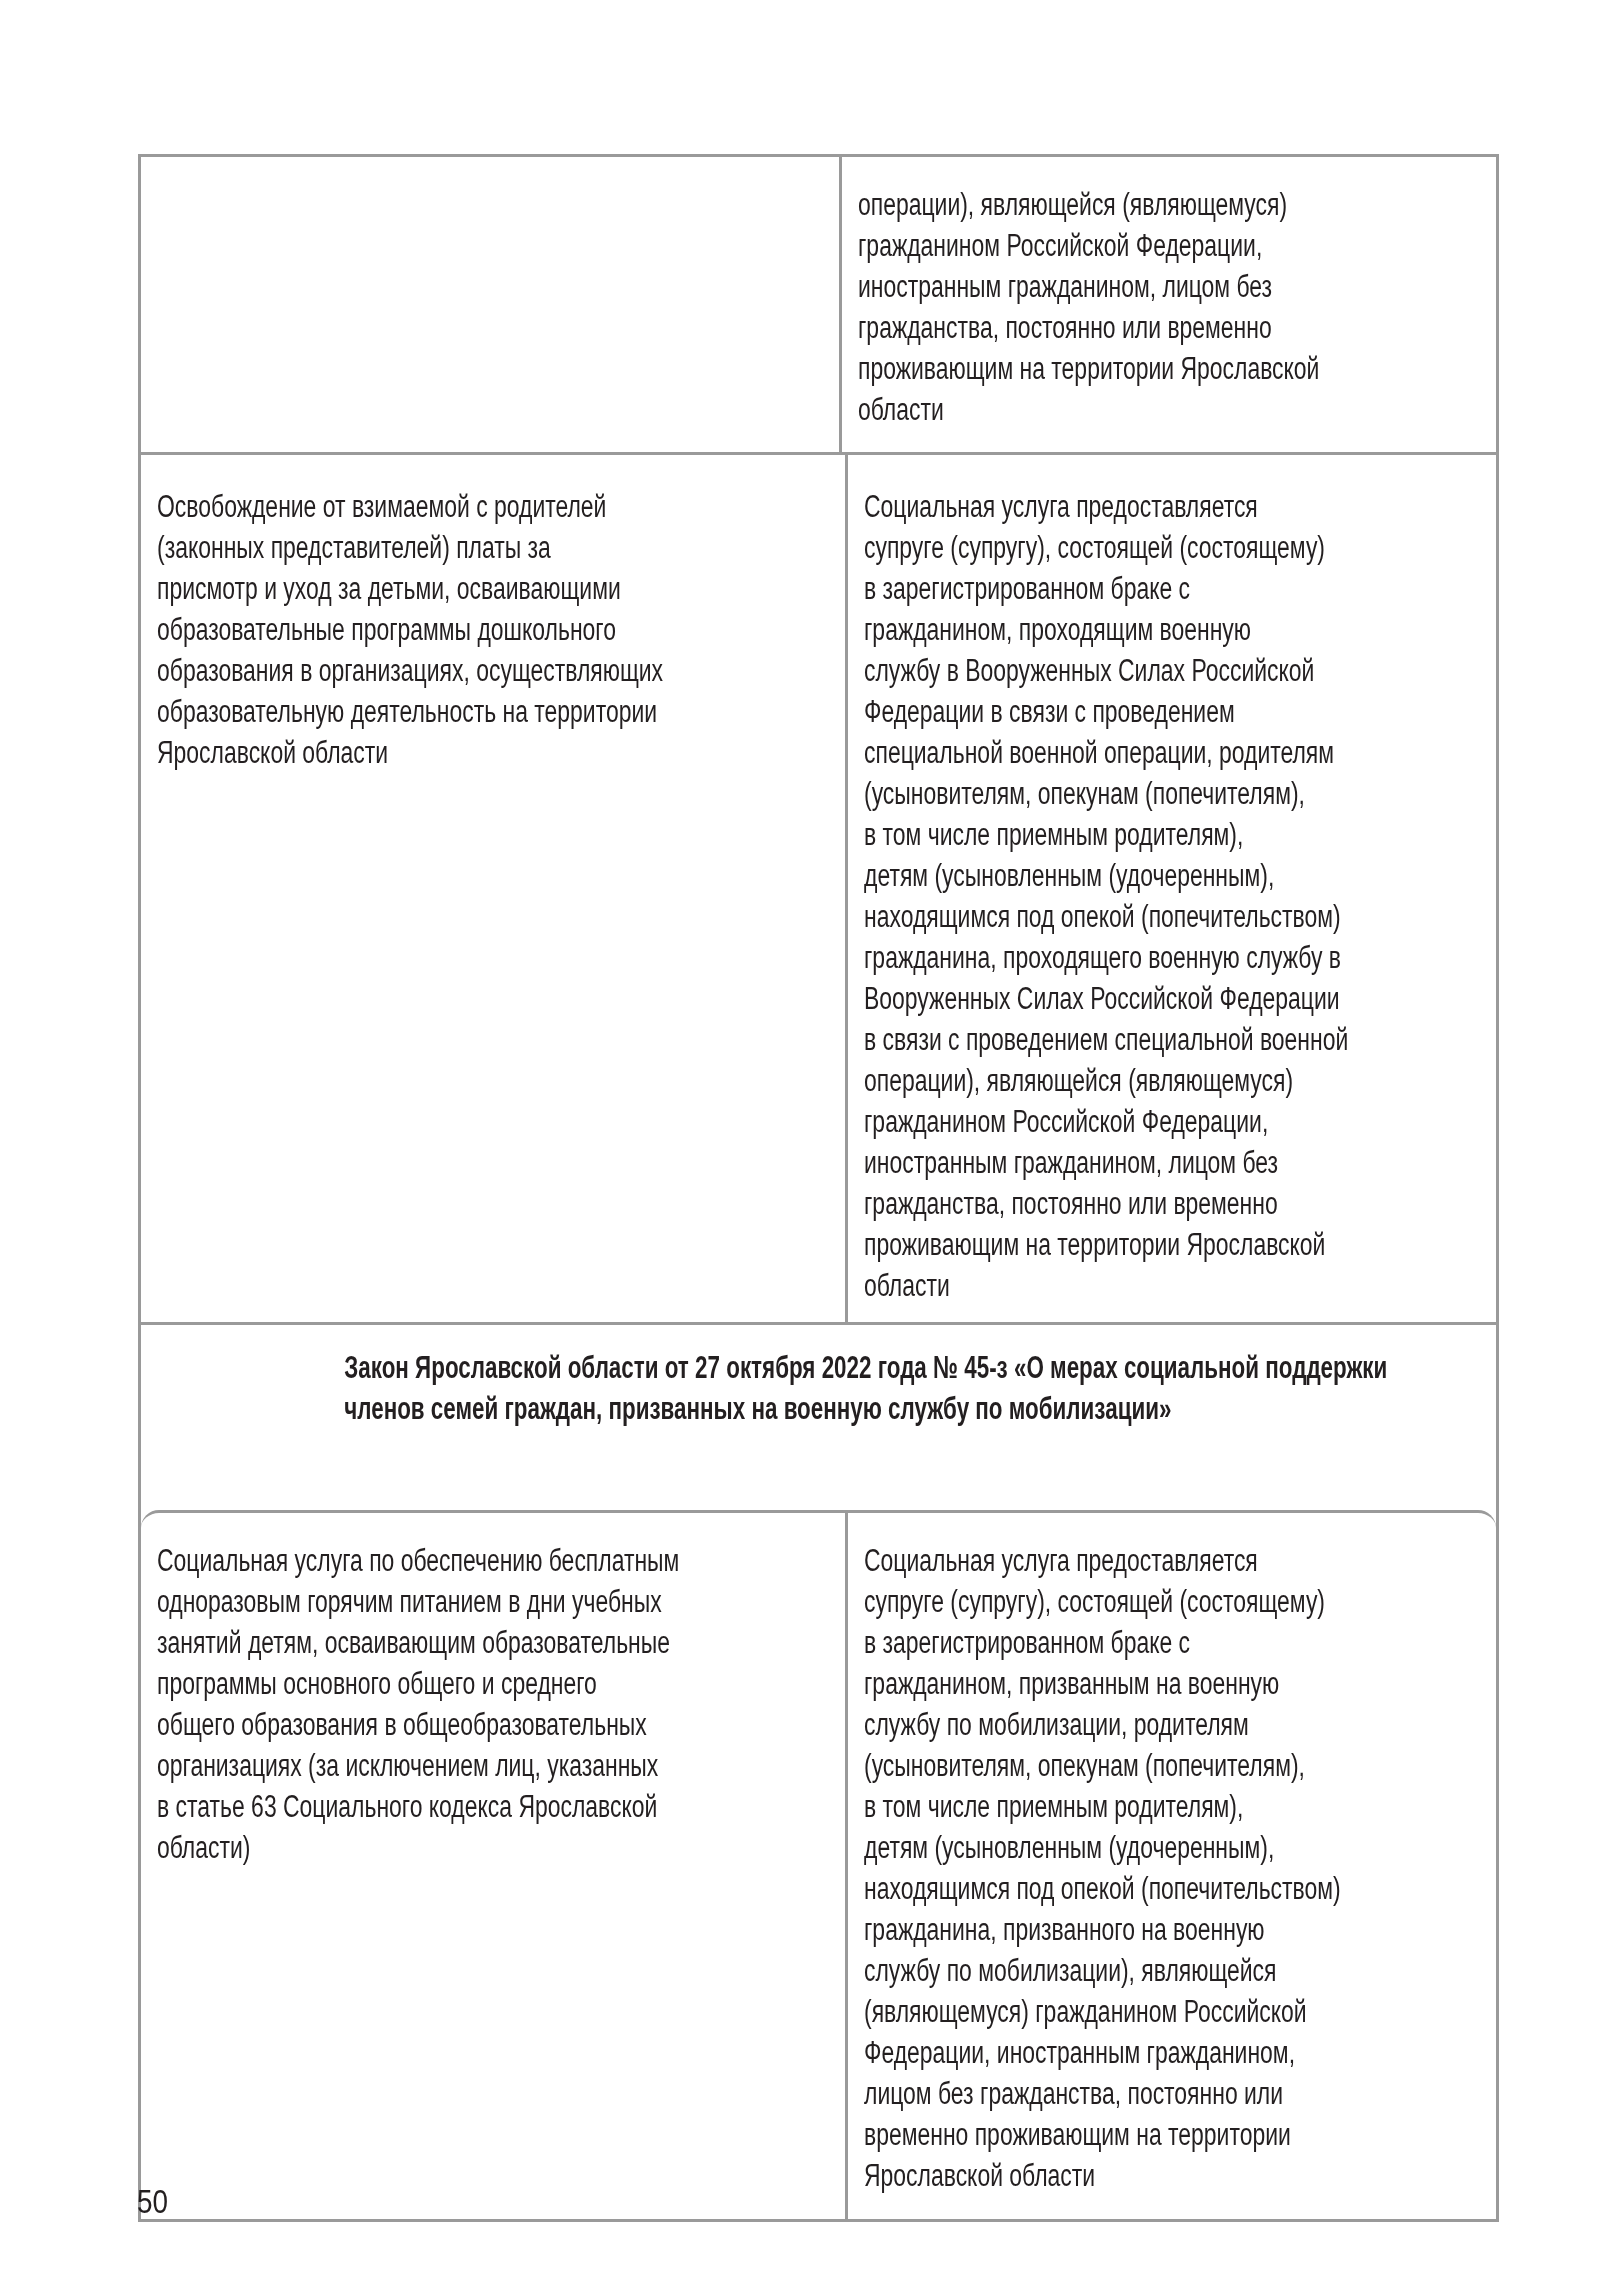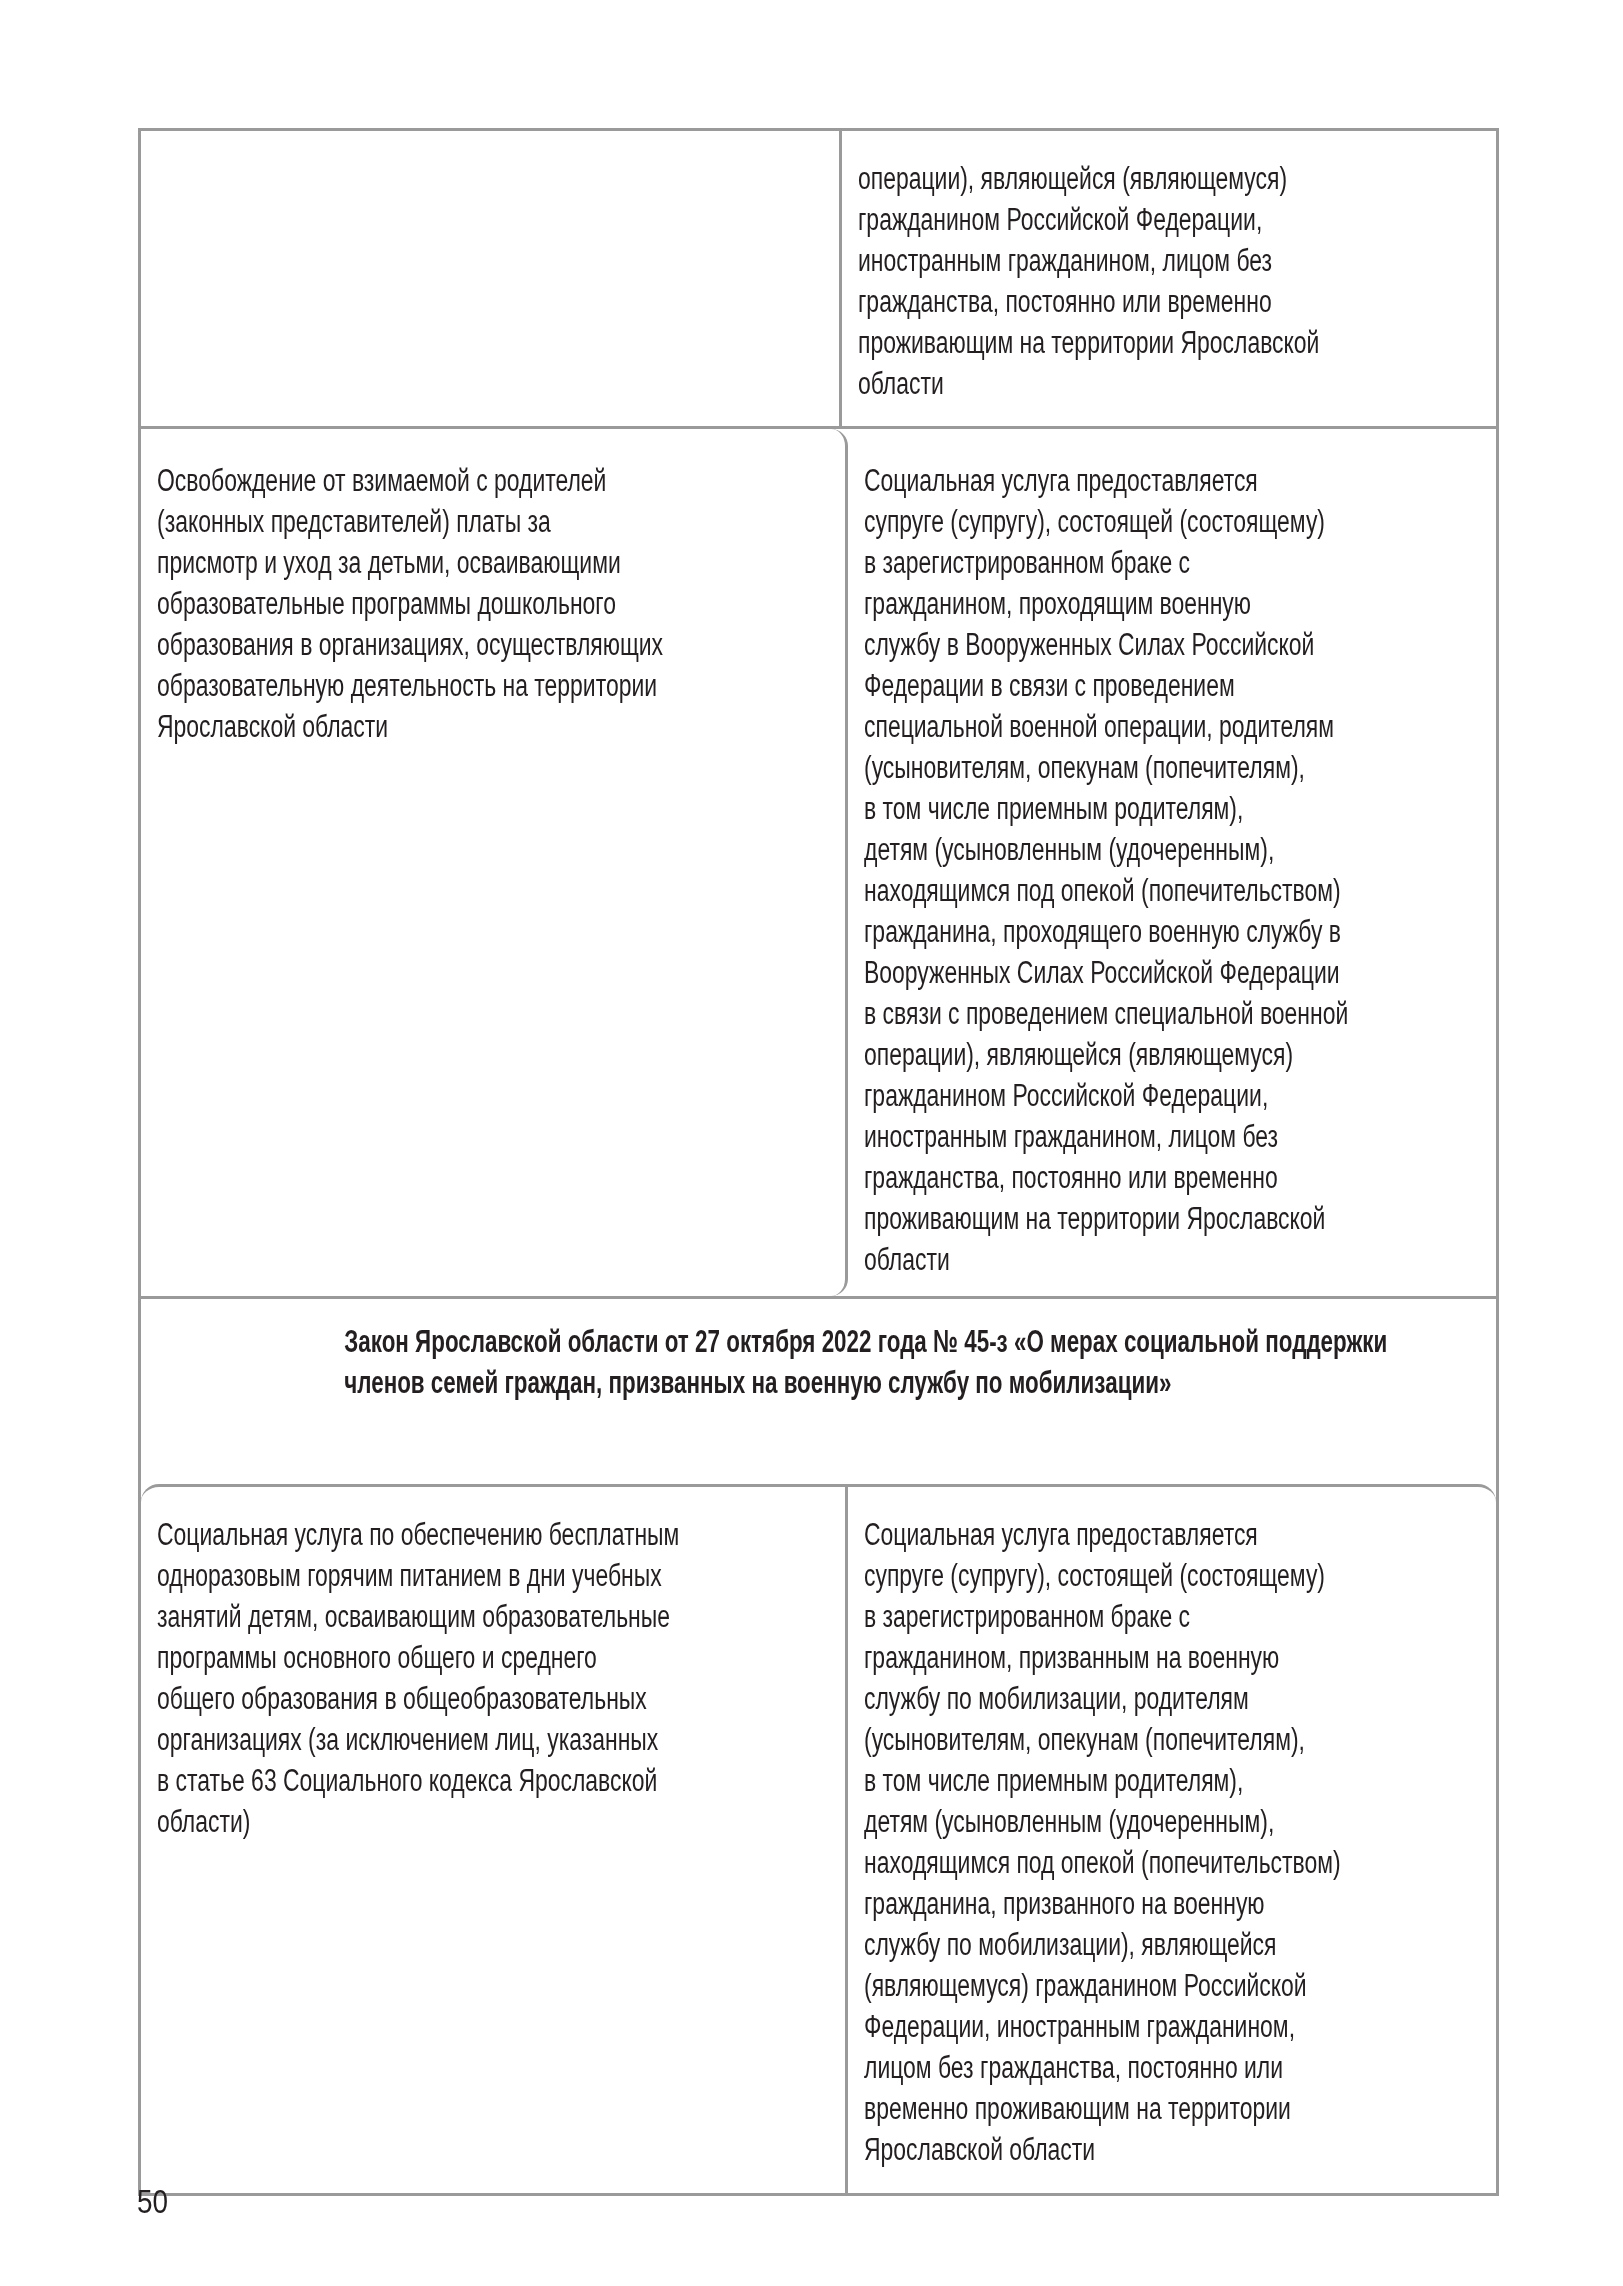--- a/index.html
+++ b/index.html
@@ -1,31 +1,31 @@
 <!DOCTYPE html>
 <html style="font-size:14.5px"><head>
   <meta charset="utf-8">
   <style>
     html, body { margin:0; padding:0; background:#ffffff; }
     body { width:1624px; height:2287px; position:relative; overflow:hidden;
            font-family:"Liberation Sans", sans-serif; color:#231f20; }
-    .table { position:absolute; left:138px; top:128px; width:1361px;
+    .table { position:absolute; left:138px; top:154px; width:1361px;
              border:3.6px solid #9a9a9a; box-sizing:border-box; }
     .row { display:flex; border-top:3.6px solid #9a9a9a; box-sizing:border-box; }
     .row.first { border-top:none; }
     .cell { box-sizing:border-box; padding:0 14.5px 0 16.3px; }
     .cell.left { width:707px; border-right:3.6px solid #9a9a9a; }
     .cell.right { flex:1; }
     .lines { margin:0; padding:0; }
     .line { display:block; font-size:31px; line-height:41px; white-space:nowrap;
             transform:scaleX(0.74); transform-origin:left center; letter-spacing:0px; }
     .row-a { height:295px; }
     .row-a .cell { padding-top:27px; }
     .row-b { height:870px; }
-    .row-b .cell { padding-top:31px;border-radius:17px; }
+    .row-b .cell { padding-top:31px; }
     .row-header { height:188px; display:block; text-align:left; padding-top:22px; box-sizing:border-box; }
     .row-header .line { font-weight:bold; transform-origin:center center; transform:scaleX(0.70); font-size:32px; line-height:41px; }
     .row-c { height:709px;border-radius:18px; }
     .row-c .cell { padding-top:27px; }
     .page-number { position:absolute; left:137px; top:2182px; font-size:34px;
                    transform:scaleX(0.82); transform-origin:left center; color:#231f20; }
   </style>
 </head>
 <body>
 

